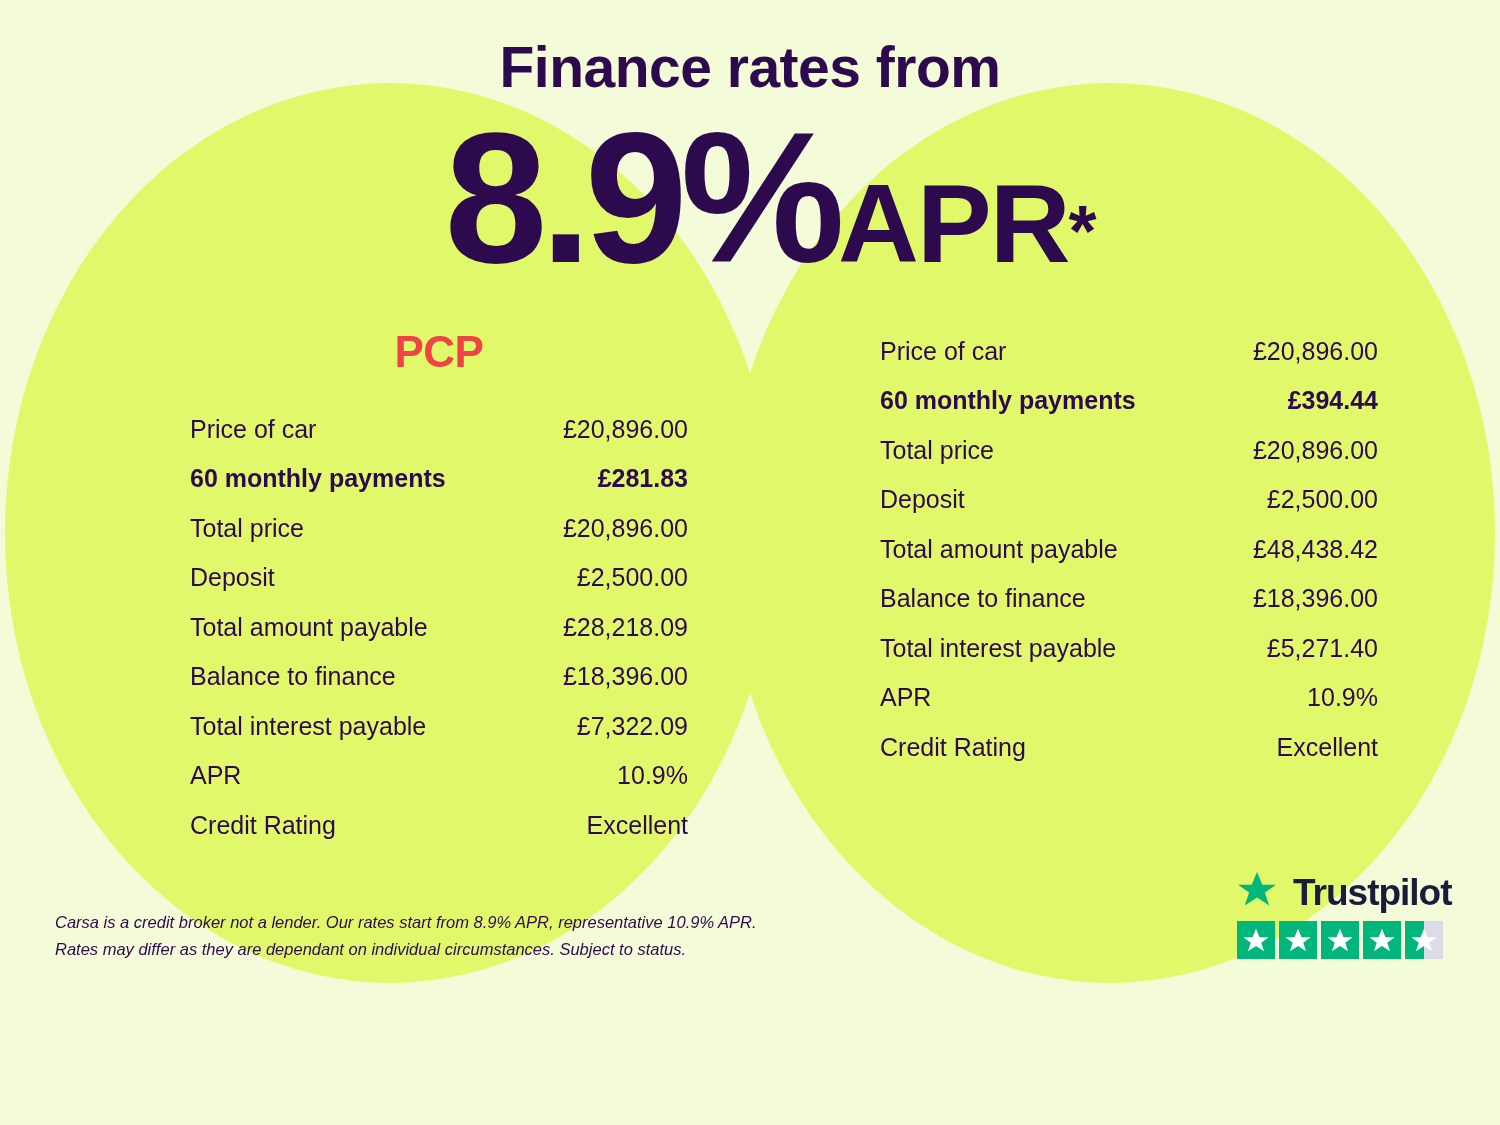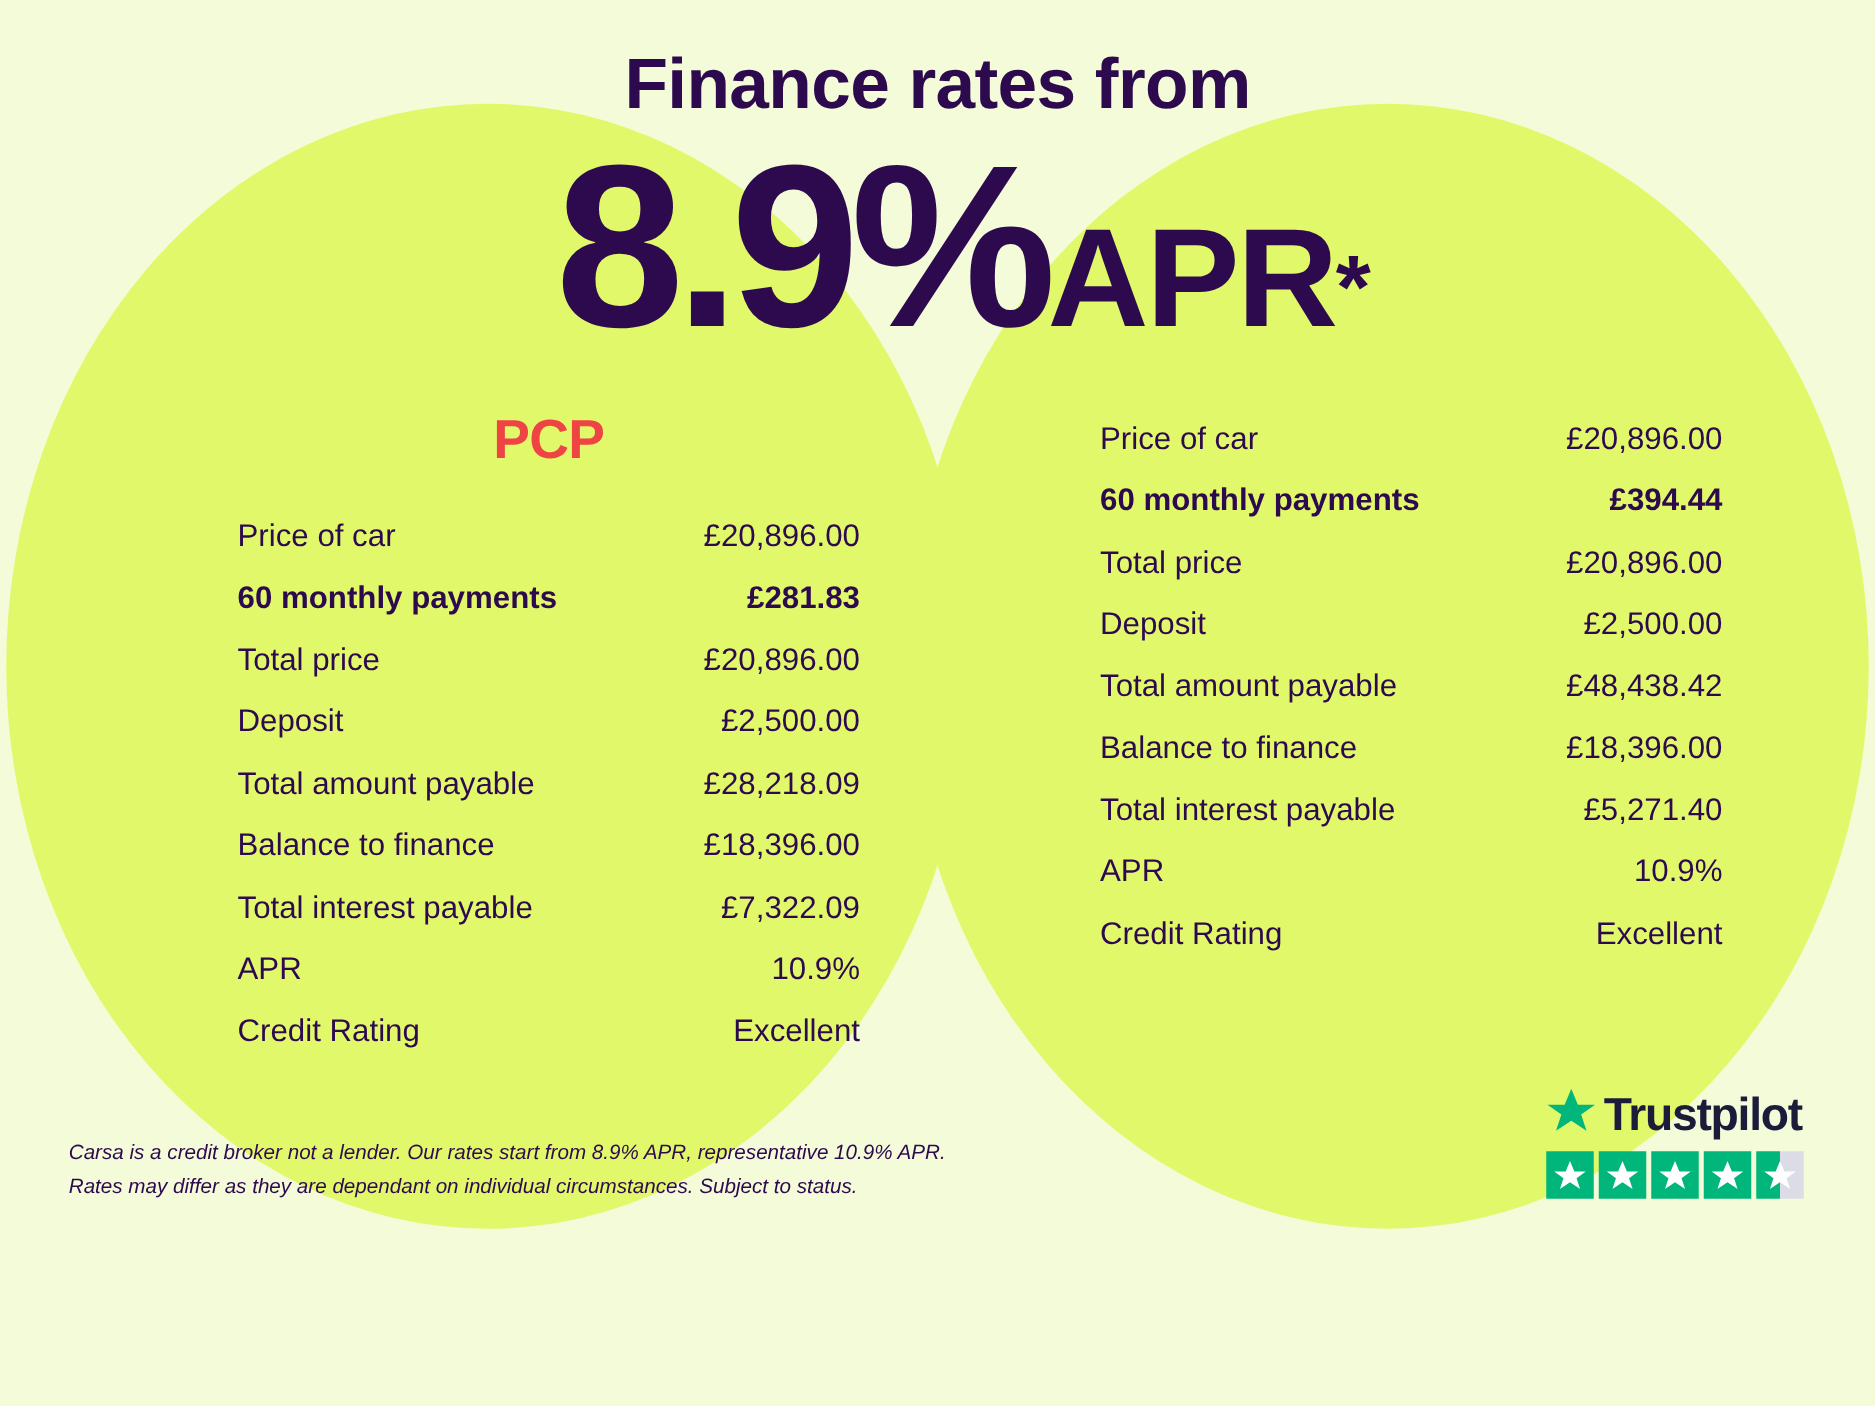--- a/index.html
+++ b/index.html
@@ -127,21 +127,21 @@
   }
   .trustpilot {
     position: absolute;
     right: 48px;
     bottom: 42px;
     width: 215px;
   }
   .tp-top {
     display: flex;
     align-items: center;
-    gap: 6px;
+    gap: 16px;
     margin-bottom: 7px;
   }
   .tp-name {
     font-size: 37px;
     font-weight: bold;
     color: #1b1b3a;
     letter-spacing: -1px;
     line-height: 1;
   }
   .tp-stars {

